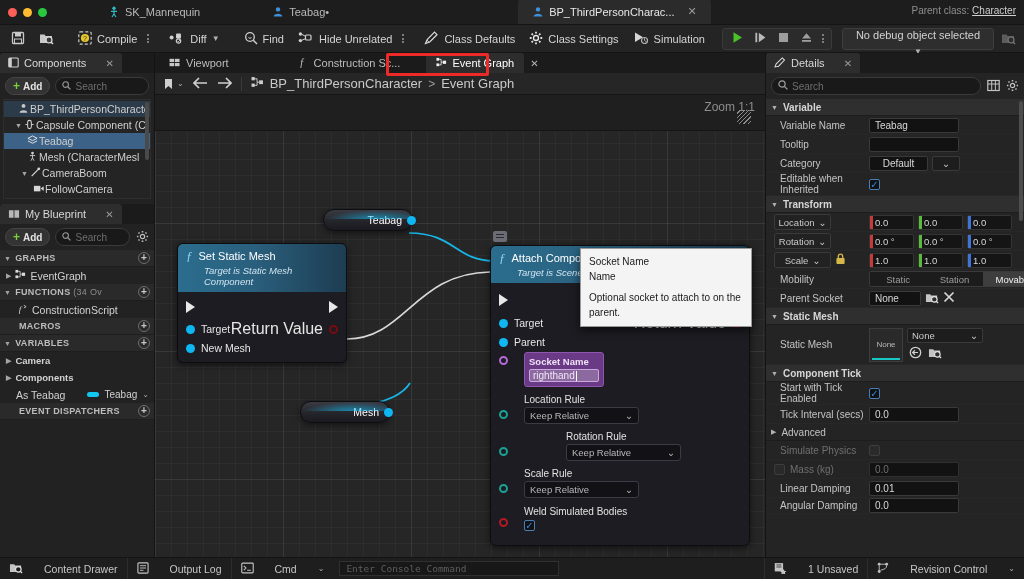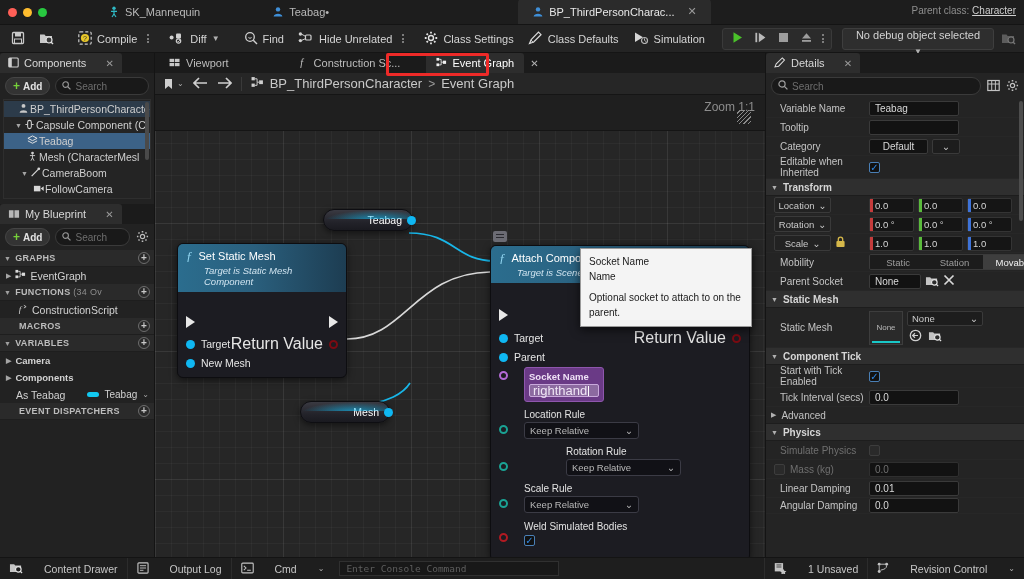--- a/index.html
+++ b/index.html
@@ -124,42 +124,42 @@
   }
 
   
   .node { position: absolute; border-radius: 6px; background: #15151a; border: 1px solid #0d0d10;
           box-shadow: 0 2px 7px rgba(0,0,0,.55); overflow: visible;}
   .node-hdr { border-top-left-radius: 5px; border-top-right-radius: 5px; padding: 4px 8px 5px 8px;
               background: linear-gradient(to right, #2b6d8e 0%, #2a5f7d 45%, #1d3d52 100%); }
   .node-hdr .ttl { font-size: 11px; color: #ffffff; display: flex; align-items: center; gap: 6px; }
   .node-hdr .sub { font-size: 9.5px; color: #cfe3ef; font-style: italic; margin-left: 18px; margin-top: 1px;}
   .fico { font-style: italic; font-family: "Liberation Serif", serif; color: #8fd3ee; font-size: 13px; }
-  .node-body { padding: 19px 0 6px 0; background: #1c1c22; border-bottom-left-radius: 5px; border-bottom-right-radius: 5px;}
+  .node-body { padding: 4px 0 6px 0; background: #1c1c22; border-bottom-left-radius: 5px; border-bottom-right-radius: 5px;}
   .prow { display: flex; align-items: center; justify-content: space-between; padding: 2px 8px; min-height: 16px;}
   .pin-l { display: flex; align-items: center; gap: 6px; font-size: 10.5px; color: #e6e6e6;}
   .pin-r { display: flex; align-items: center; gap: 6px; font-size: 16px; color: #e6e6e6;}
   .dot { width: 9px; height: 9px; border-radius: 50%; background: #0fb7f2; flex: 0 0 9px;}
   .dot.ring { background: transparent; border: 2px solid #7a0b12; width: 9px; height: 9px;}
   .dot.teal { background: transparent; border: 2px solid #1aa294; }
   .dot.purple { background: transparent; border: 2px solid #b36ad6; }
   .dot.red { background: transparent; border: 2px solid #b11a22; }
   .exec { width: 0; height: 0; border-left: 9px solid #e8e8e8; border-top: 6px solid transparent; border-bottom: 6px solid transparent;}
   .exec-outline { width: 10px; height: 13px; position: relative; }
   .exec-outline svg { display:block; }
   .varnode { position: absolute; border-radius: 11px; padding: 4px 10px 4px 14px; font-size: 10.5px; color: #fff;
     background: linear-gradient(to bottom, #3a3a42 0%, #23232a 60%, #1a1a20 100%);
     border: 1px solid #0e0e12; box-shadow: 0 2px 6px rgba(0,0,0,.5);
     display: flex; align-items: center; gap: 7px;}
   .varnode::before { content:''; position:absolute; left:0; right:0; top:0; height: 9px; border-top-left-radius:11px; border-top-right-radius:11px;
      background: radial-gradient(ellipse at 60% 120%, rgba(20,190,245,.75), rgba(20,190,245,0) 70%); }
   .socketfield { background: #6a3a86; border: 1px solid #8e56ad; border-radius: 3px; padding: 2px 4px 4px 4px; margin-left: 10px; width: 80px;}
   .socketfield .lbl { font-size: 9.5px; color: #f0e2f7; font-weight: bold;}
   .socketinput { margin-top: 2px; background: #8c6aa0; border: 1px solid #c9a9db; height: 13px; border-radius: 2px;
-     font-size: 13px; color: #efe5f5; padding: 0 3px; display:flex; align-items:center; }
+     font-size: 10px; color: #efe5f5; padding: 0 3px; display:flex; align-items:center; }
   .caret { width:1px; height:10px; background:#fff; margin-left:1px;}
   .enumfield { margin-left: 10px; width: 115px; }
   .enumfield .lbl { font-size: 10px; color: #e2e2e2; margin-bottom: 2px;}
   .enumsel { height: 17px; background: #111116; border: 1px solid #3b3b45; border-radius: 3px;
      display: flex; align-items: center; justify-content: space-between; padding: 0 5px; font-size: 9.5px; color: #b9b9b9;}
   .cbx { width: 11px; height: 11px; background: #111; border: 1px solid #4a7fb5; border-radius: 2px; color: #2f86e0; font-size: 10px; text-align:center; line-height:10px;}
   .comment-ico { position: absolute; left: 2px; top: -15px; width: 14px; height: 11px; background: #6c6c74; border-radius: 2px;}
   .comment-ico::after{content:''; position:absolute; left:3px; top:3px; width:8px; height:1px; background:#2a2a30; box-shadow:0 3px 0 #2a2a30;}
 
   .tooltip {
@@ -339,38 +339,38 @@
     <div class="kebab">
         <span></span>
         <span></span>
         <span></span>
       </div>
 
     <div class="tb-sep"></div>
 
     <div class="tb-btn">
       <span>
+        <svg width="15" height="14" viewBox="0 0 15 14">
+            <path d="M1.5 12.5 L3.2 8.5 L10.5 1.2 L13 3.7 L5.7 11 Z" fill="none" stroke="#dcdcdc" stroke-width="1.2"></path>
+            <path d="M2.8 9 L5.2 11.4" stroke="#dcdcdc" stroke-width="1"></path>
+          </svg>
+      </span>
+      <span>Class Defaults</span>
+    </div>
+
+    <div class="tb-btn">
+      <span>
         <svg width="14" height="14" viewBox="0 0 14 14">
             <circle cx="7" cy="7" r="2.5" fill="none" stroke="#e4e4e4" stroke-width="1.4"></circle>
             <g stroke="#e4e4e4" stroke-width="1.8">
               <path d="M7 0.8 V2.6 M7 11.4 V13.2 M0.8 7 H2.6 M11.4 7 H13.2 M2.6 2.6 L3.9 3.9 M10.1 10.1 L11.4 11.4 M11.4 2.6 L10.1 3.9 M3.9 10.1 L2.6 11.4"></path>
             </g>
           </svg>
       </span>
       <span>Class Settings</span>
-    </div>
-
-    <div class="tb-btn">
-      <span>
-        <svg width="15" height="14" viewBox="0 0 15 14">
-            <path d="M1.5 12.5 L3.2 8.5 L10.5 1.2 L13 3.7 L5.7 11 Z" fill="none" stroke="#dcdcdc" stroke-width="1.2"></path>
-            <path d="M2.8 9 L5.2 11.4" stroke="#dcdcdc" stroke-width="1"></path>
-          </svg>
-      </span>
-      <span>Class Defaults</span>
     </div>
 
     <div class="tb-btn">
       <span>
         <svg width="16" height="13" viewBox="0 0 16 13">
             <path d="M2 1.5 L10 6.3 L2 11 Z" fill="#d6d6d6"></path>
             <circle cx="11.5" cy="9.5" r="3" fill="none" stroke="#b6b6b6" stroke-width="1.2"></circle>
             <path d="M11.5 7.4 V9.5 L13 10.4" stroke="#b6b6b6" stroke-width="1"></path>
           </svg>
       </span>
@@ -906,20 +906,24 @@
               <g stroke="#c2c2c2" stroke-width="1.7">
                 <path d="M7 1 V2.6 M7 11.4 V13 M1 7 H2.6 M11.4 7 H13 M2.7 2.7 L3.8 3.8 M10.2 10.2 L11.3 11.3 M11.3 2.7 L10.2 3.8 M3.8 10.2 L2.7 11.3"></path>
               </g>
             </svg>
         </div>
       </div>
 
       <div class="det-scroll">
         <div class="det-scrollbar"></div>
 
+        <div class="cat">
+          <span class="tri">▼</span>
+          <span>Variable</span>
+        </div>
         <div class="prop">
           <span class="pname">Variable Name</span>
           <span class="pval">
               <span class="tinput" style="width:90px;">
                 <span>Teabag</span>
               </span>
             </span>
         </div>
         <div class="prop">
           <span class="pname">Tooltip</span>
@@ -1097,24 +1101,20 @@
                 <span>0.0</span>
               </span>
             </span>
         </div>
 
         <div class="cat" style="background:#242424;font-weight:normal;color:#c2c2c2;">
           <span class="tri">▶</span>
           <span>Advanced</span>
         </div>
 
-        <div class="cat">
-          <span class="tri">▼</span>
-          <span>Physics</span>
-        </div>
         <div class="prop">
           <span class="pname dim">Simulate Physics</span>
           <span class="pval">
               <span class="cbx" style="border-color:#3d3d3d;background:#2a2a2a;"></span>
             </span>
         </div>
         <div class="prop">
           <span class="pname dim" style="display:flex;align-items:center;gap:5px;padding-left:8px;">
             <span class="cbx" style="border-color:#3d3d3d;background:#2a2a2a;"></span>
             <span>Mass (kg)</span>

